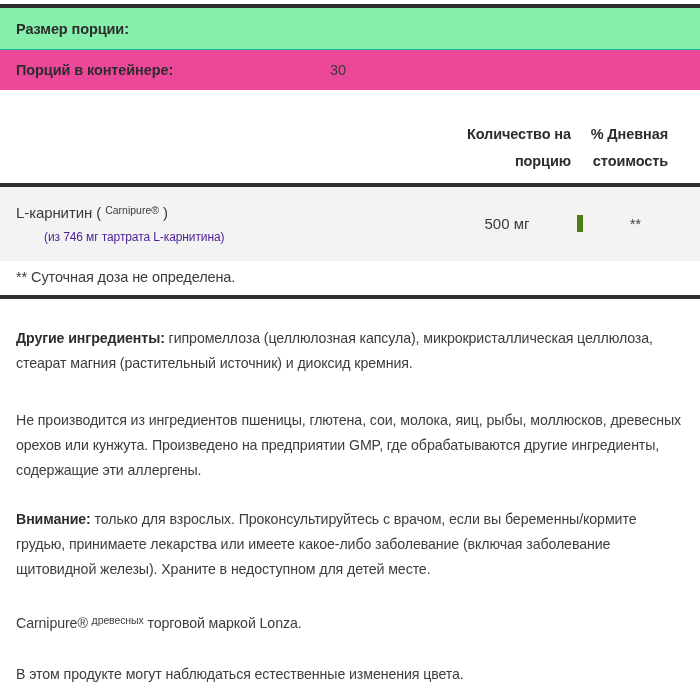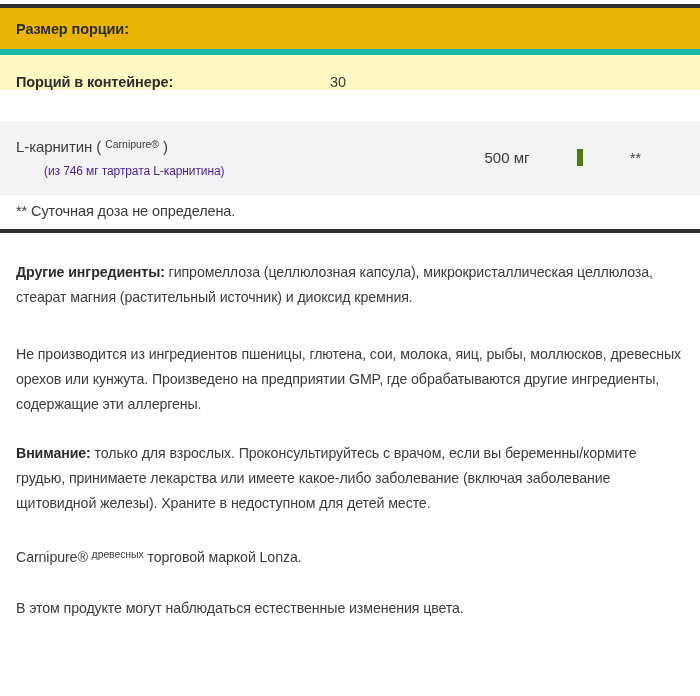--- a/index.html
+++ b/index.html
@@ -22,27 +22,26 @@
 
   
   .serving-block {
     border-top: 4px solid #2f2f2f;
     margin-top: 4px;
   }
   .serving-row {
     display: flex;
     align-items: center;
     height: 41px;
-    background: #eab308;
+    background: #86efac;
     box-sizing: border-box;
   }
   .serving-row.alt {
-    background: #fef9c3;
-    border-top: 6px solid #14b8a6;
-    align-items: flex-end;
+    background: #ec4899;
+    border-top: 1px solid #14b8a6;
   }
   .serving-label {
     width: 330px;
     padding-left: 16px;
     box-sizing: border-box;
     font-weight: bold;
     font-size: 14.5px;
     color: #2d2d2d;
     letter-spacing: -0.1px;
   }
@@ -172,20 +171,30 @@
     <div class="serving-row">
       <span class="serving-label">Размер порции:</span>
     </div>
     <div class="serving-row alt">
       <span class="serving-label">Порций в контейнере:</span>
       <span class="serving-value">30</span>
     </div>
   </div>
 
   <div class="facts">
+    <div class="facts-head">
+      <div class="col-amount">
+        <span>Количество на</span><br>
+        <span>порцию</span>
+      </div>
+      <div class="col-dv">
+        <span>% Дневная</span><br>
+        <span>стоимость</span>
+      </div>
+    </div>
 
     <div class="facts-row">
       <div class="nutrient">
         <div class="nutrient-line1"><span>L-карнитин ( </span><span class="sup-brand">Carnipure®</span><span> )</span></div>
         <div class="nutrient-line2">(из 746 мг тартрата L-карнитина)</div>
       </div>
       <div class="cell-amount">500 мг</div>
       <div class="cell-dv">**</div>
     </div>
 

